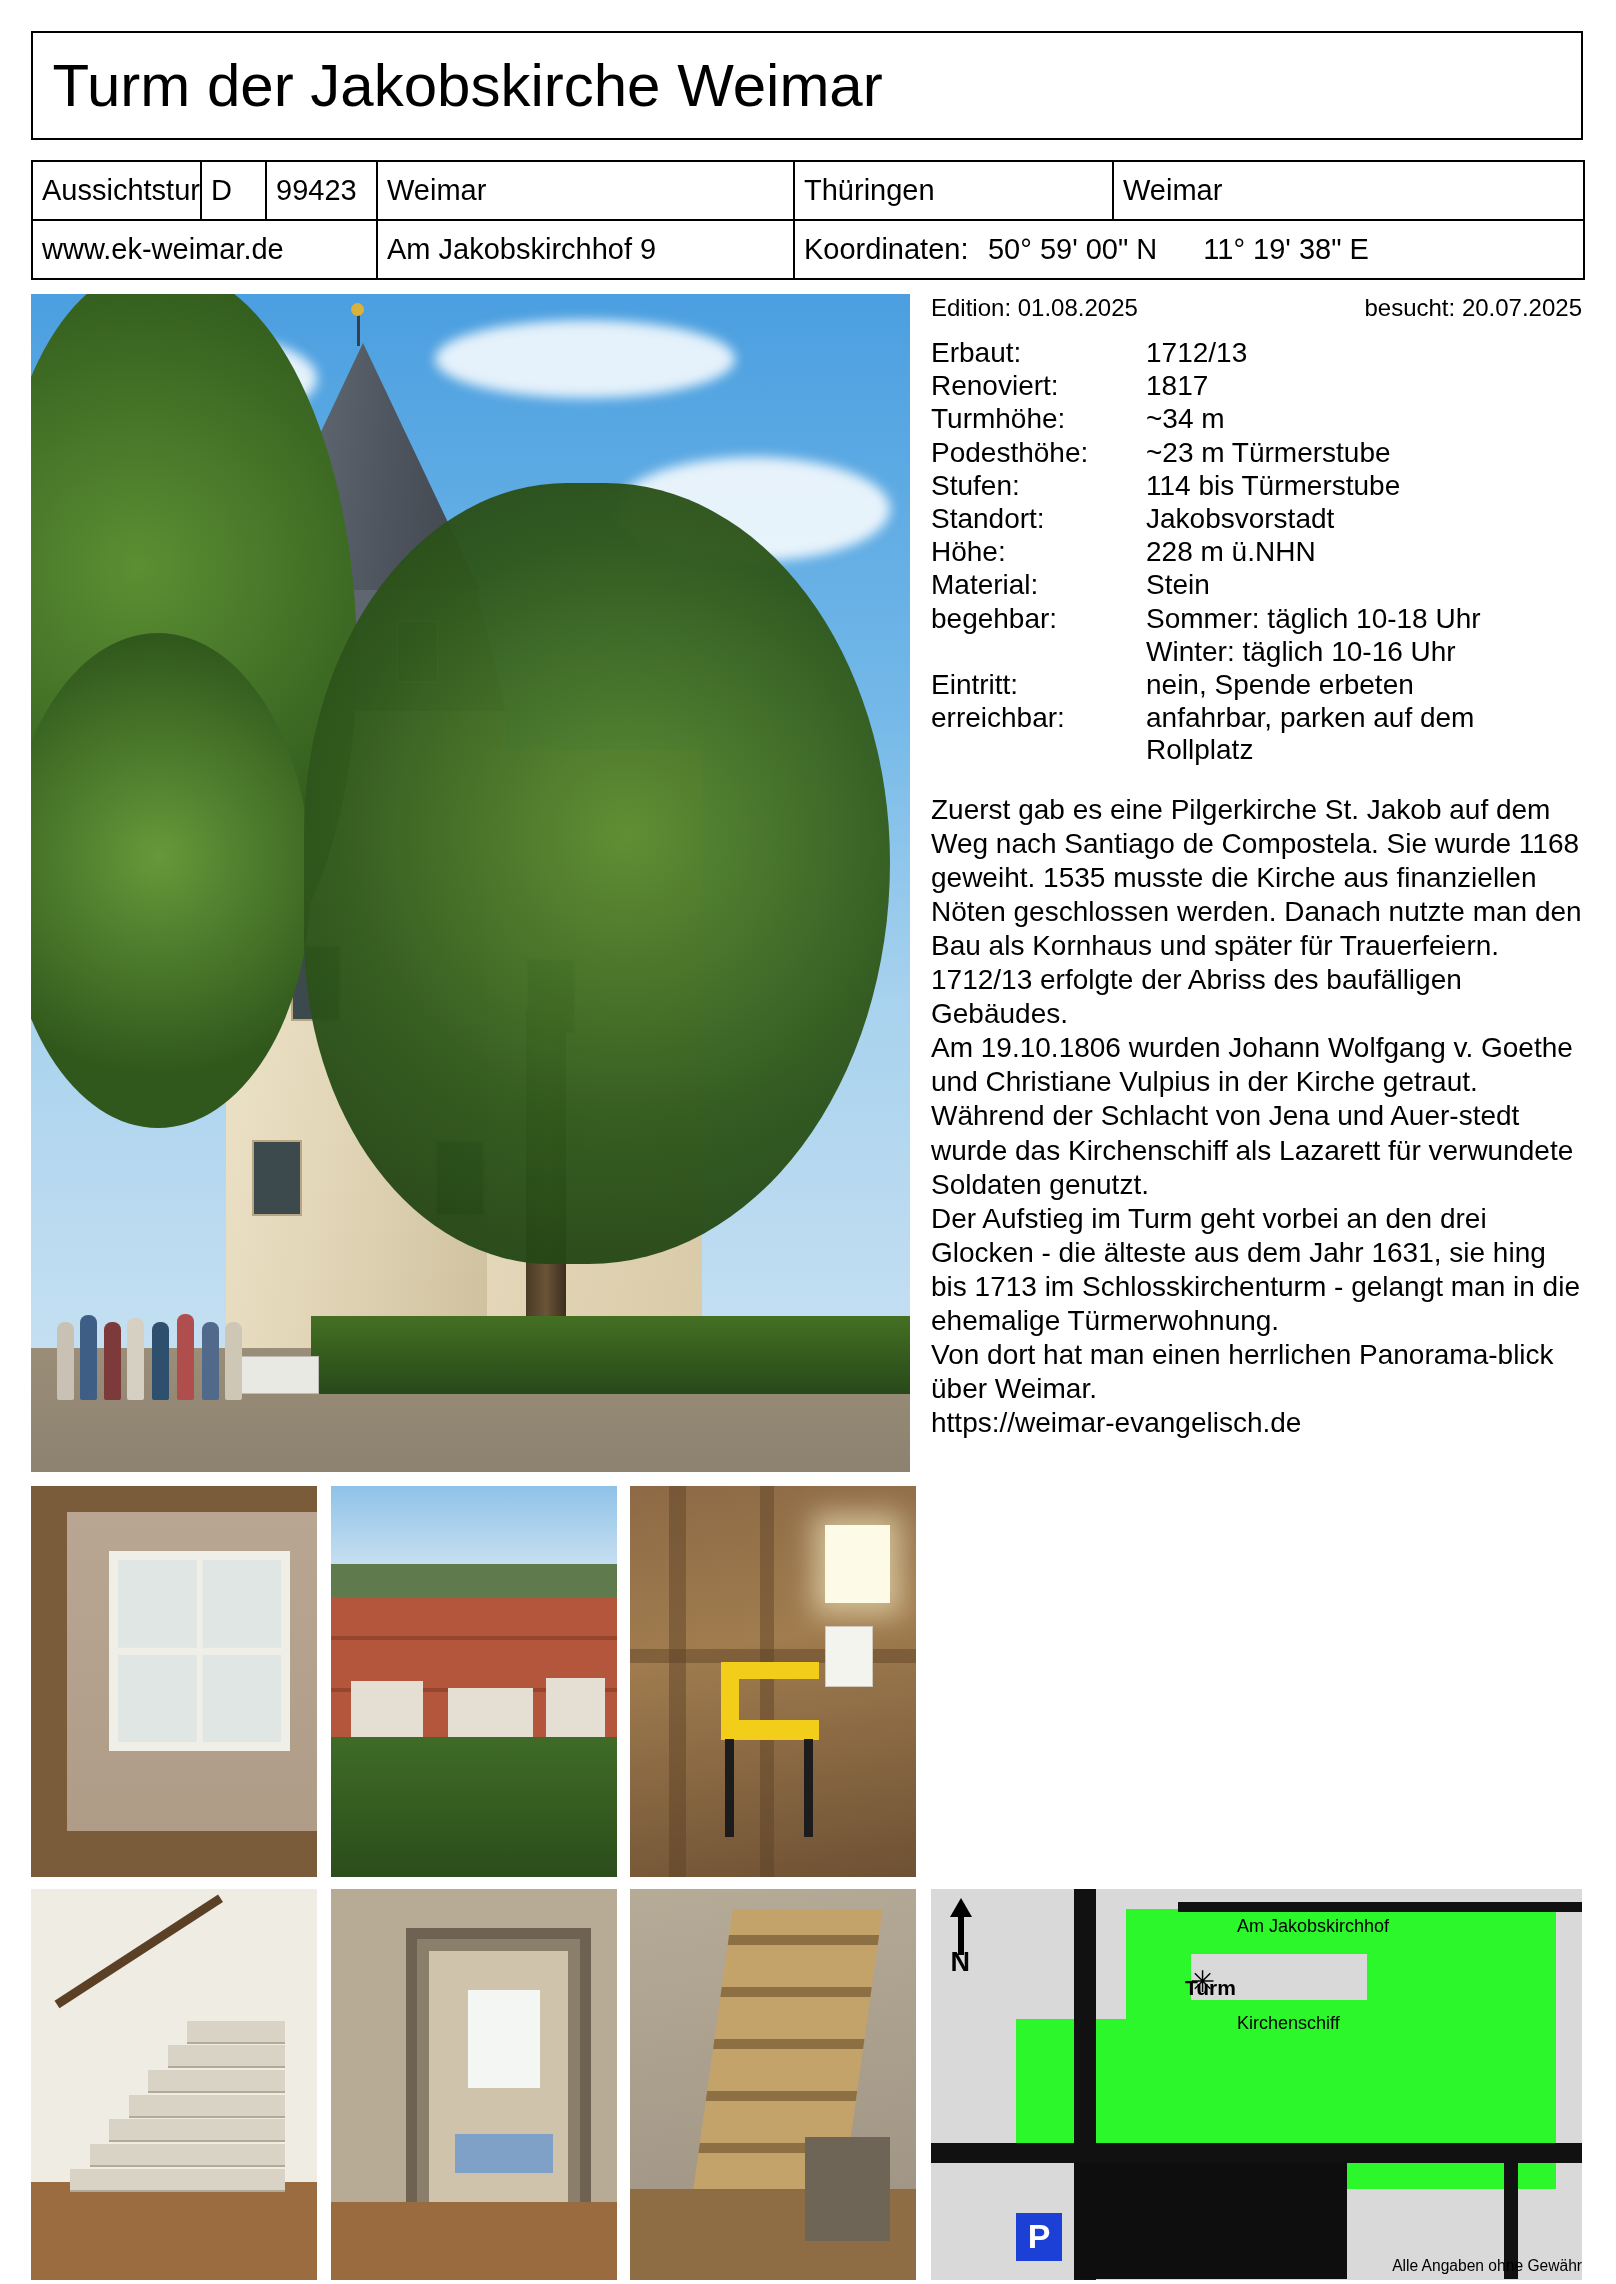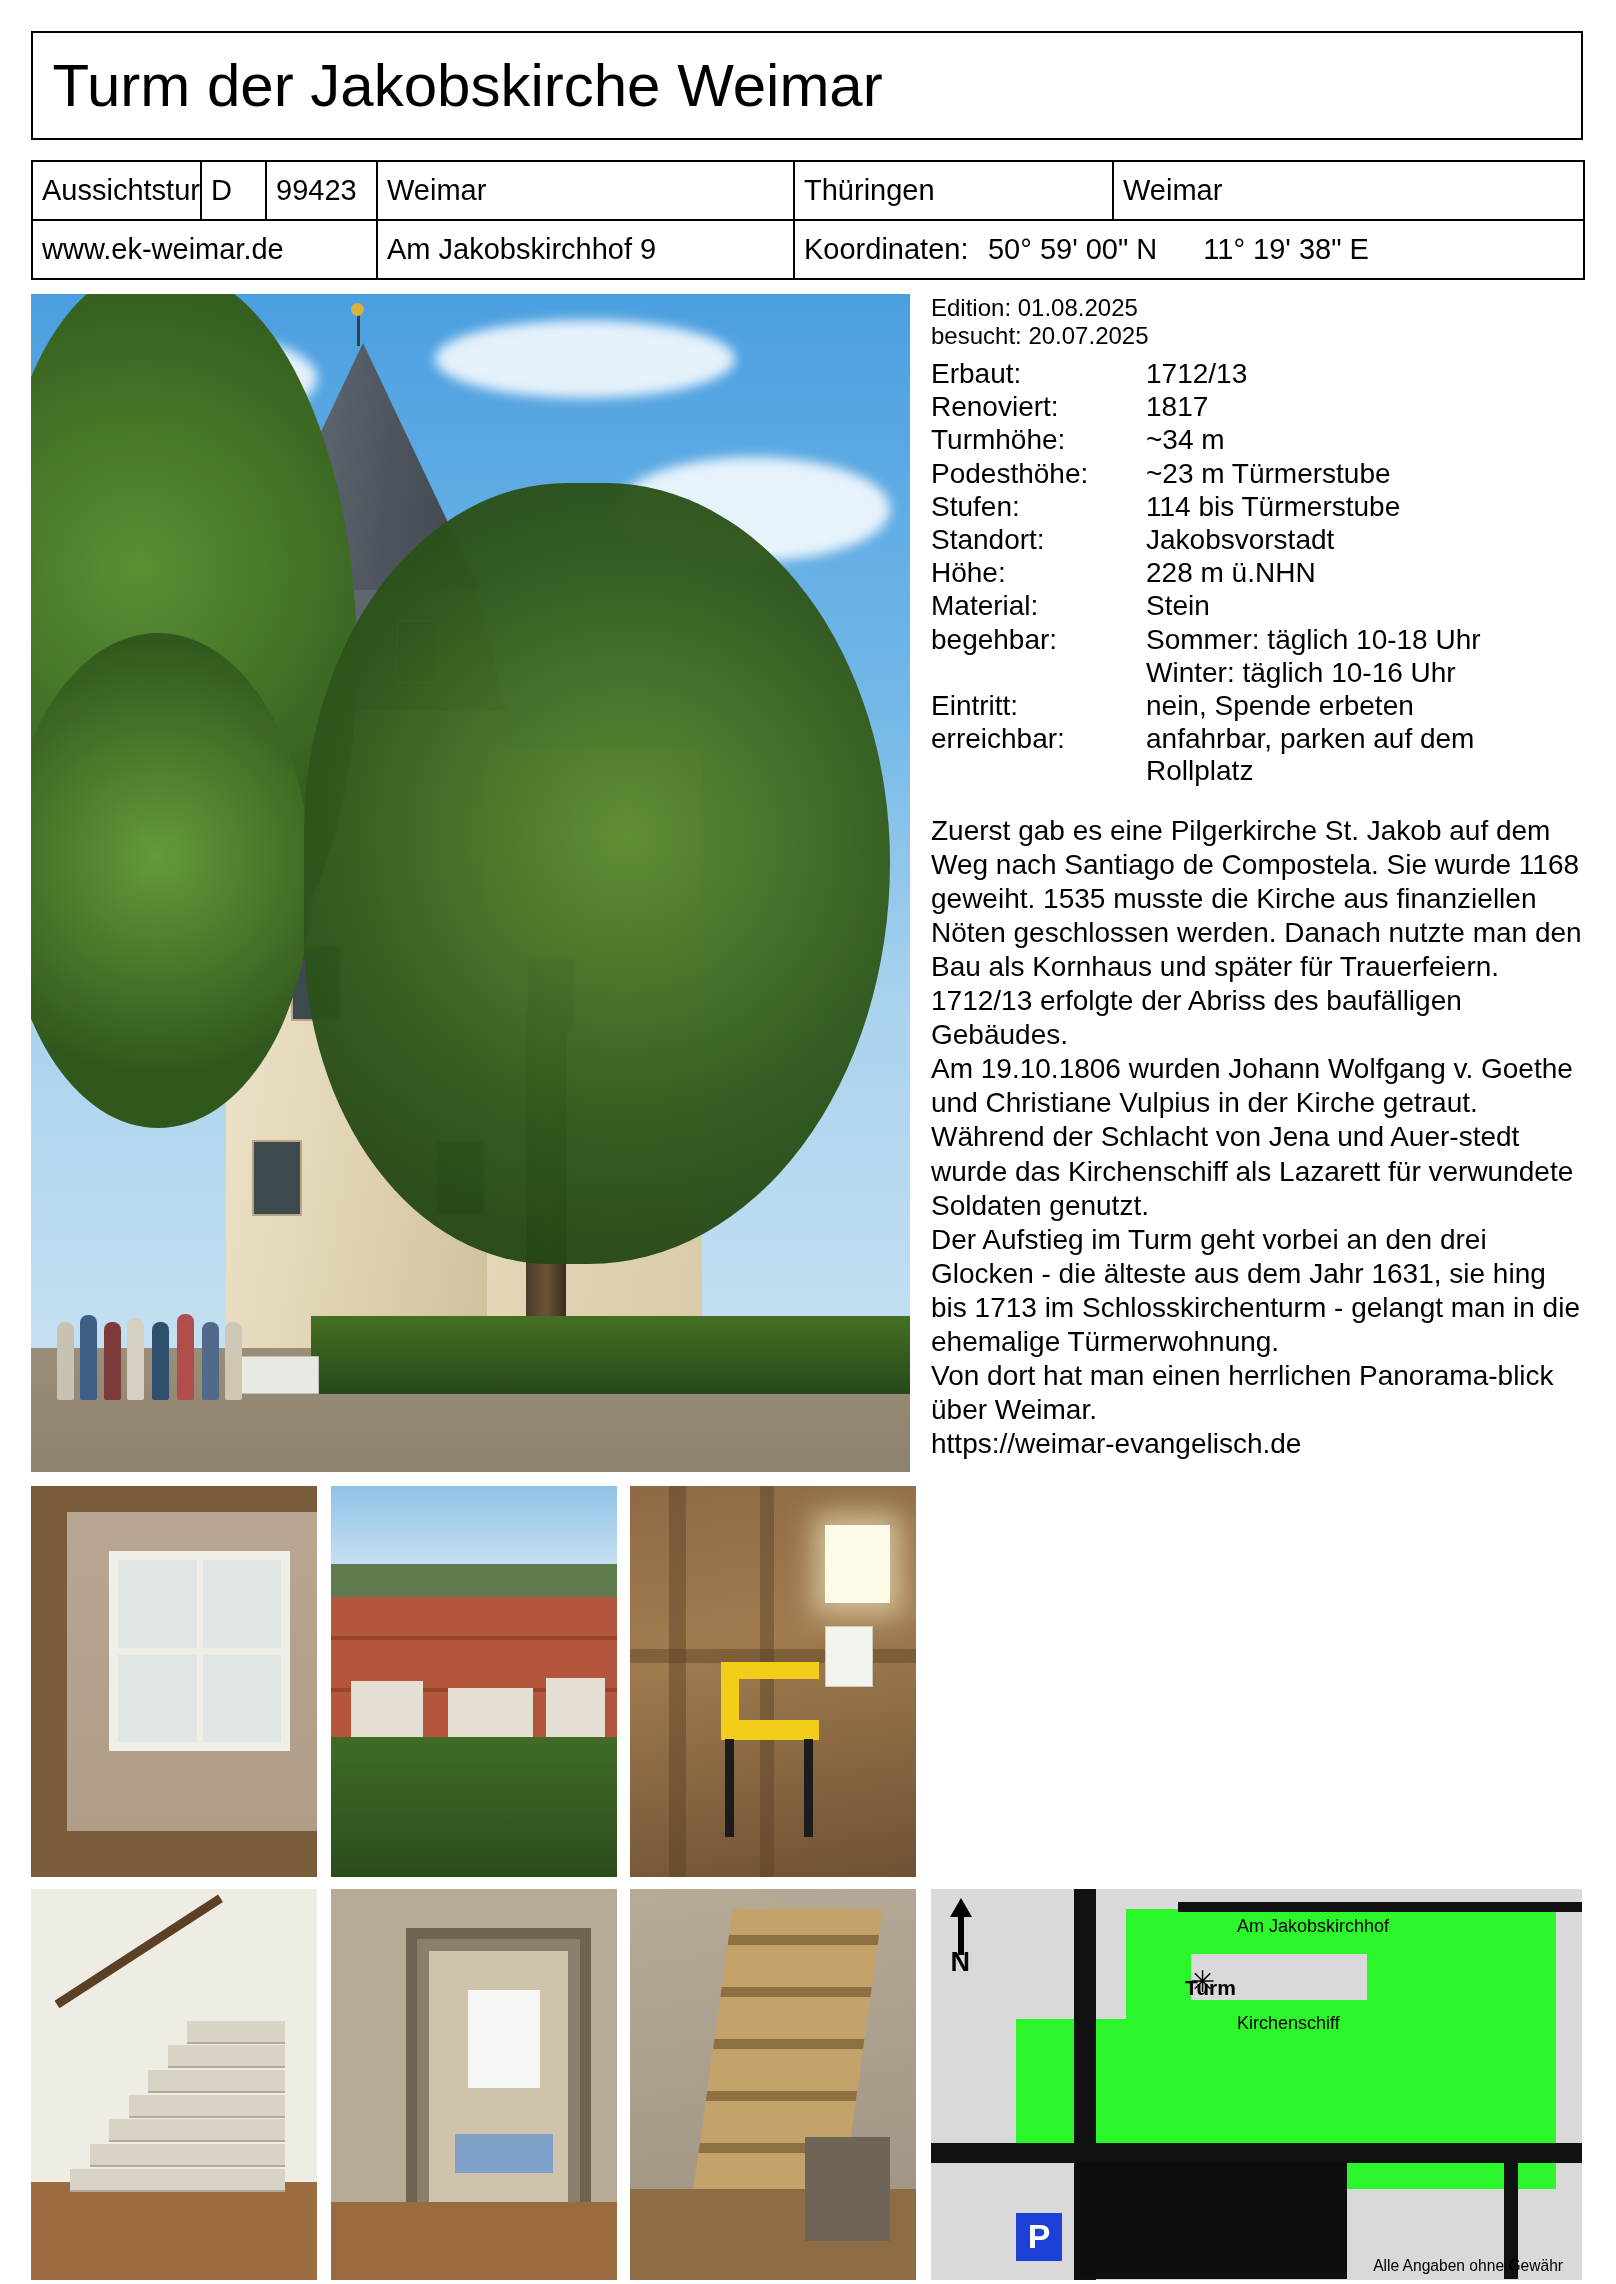--- a/index.html
+++ b/index.html
@@ -191,22 +191,21 @@
   .infocol {
     position: absolute;
     left: 931px;
     top: 294px;
     width: 651px;
   }
   .edition-row {
     font-size: 24px;
     display: flex;
     justify-content: space-between;
-    margin-bottom: 8px;
-    flex-direction: column;
+    margin-bottom: 15px;
   }
   .spec-table {
     border-collapse: collapse;
     width: 100%;
     font-size: 28px;
     line-height: 1.14;
   }
   .spec-table td {
     vertical-align: top;
     padding: 0 0 1.3px 0;
@@ -330,21 +329,21 @@
     background: #1c3fd6;
     color: #ffffff;
     font-size: 34px;
     font-weight: bold;
     display: flex;
     align-items: center;
     justify-content: center;
   }
   .map-disclaimer {
     position: absolute;
-    right: 19px;
+    right: 0;
     bottom: 5.2px;
     font-size: 15.6px;
   }
 </style>
 </head>
 <body>
 
 <div class="page">
 
   <div class="title-box">

